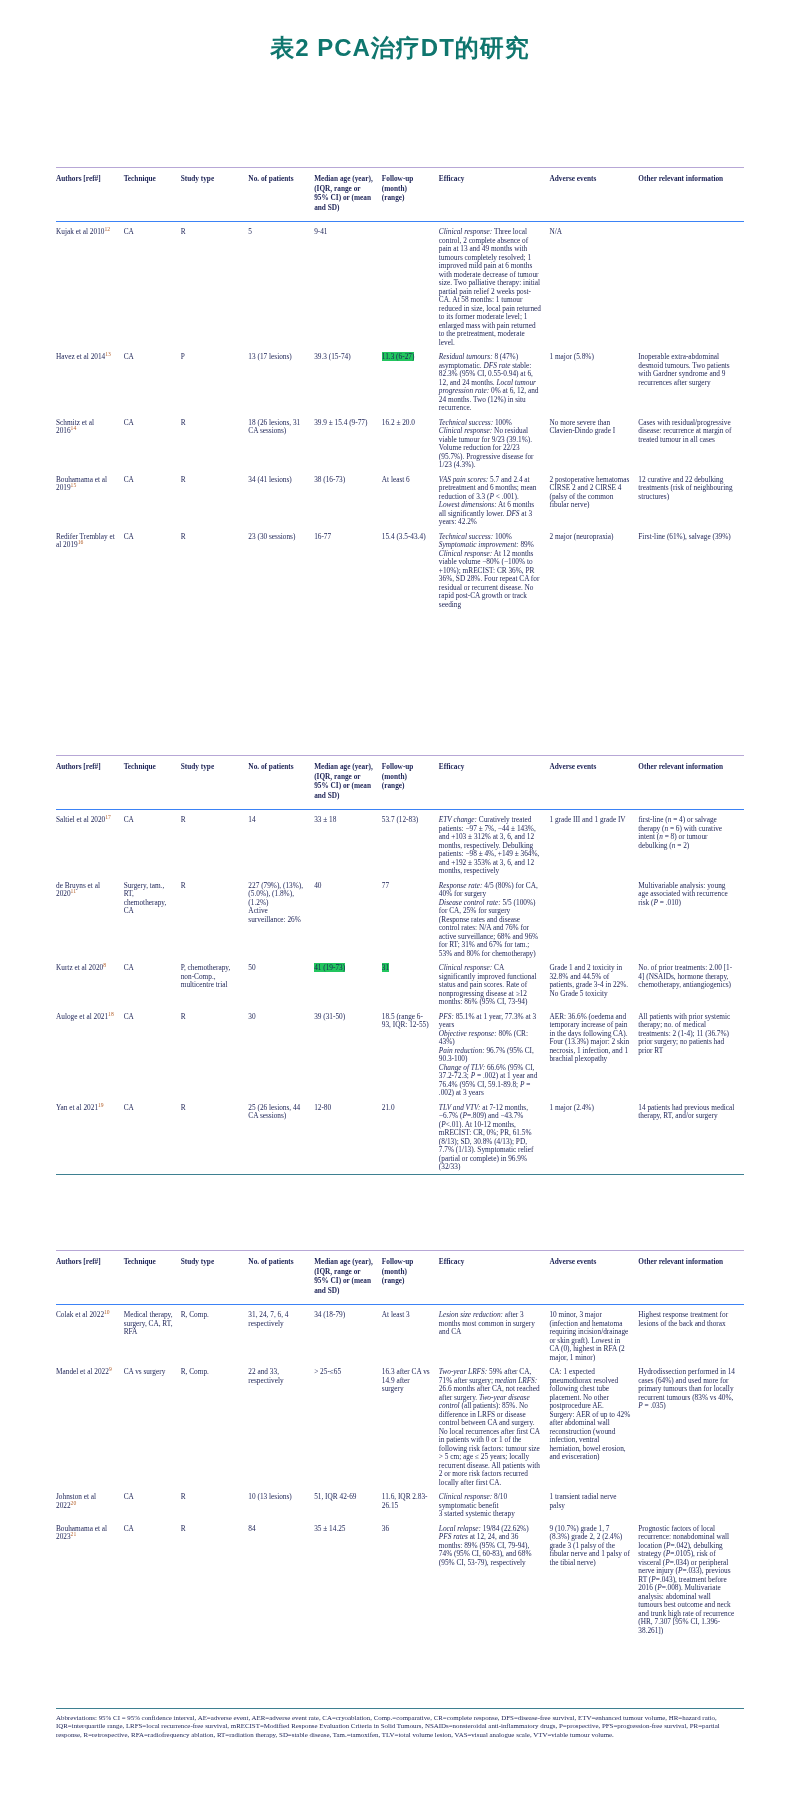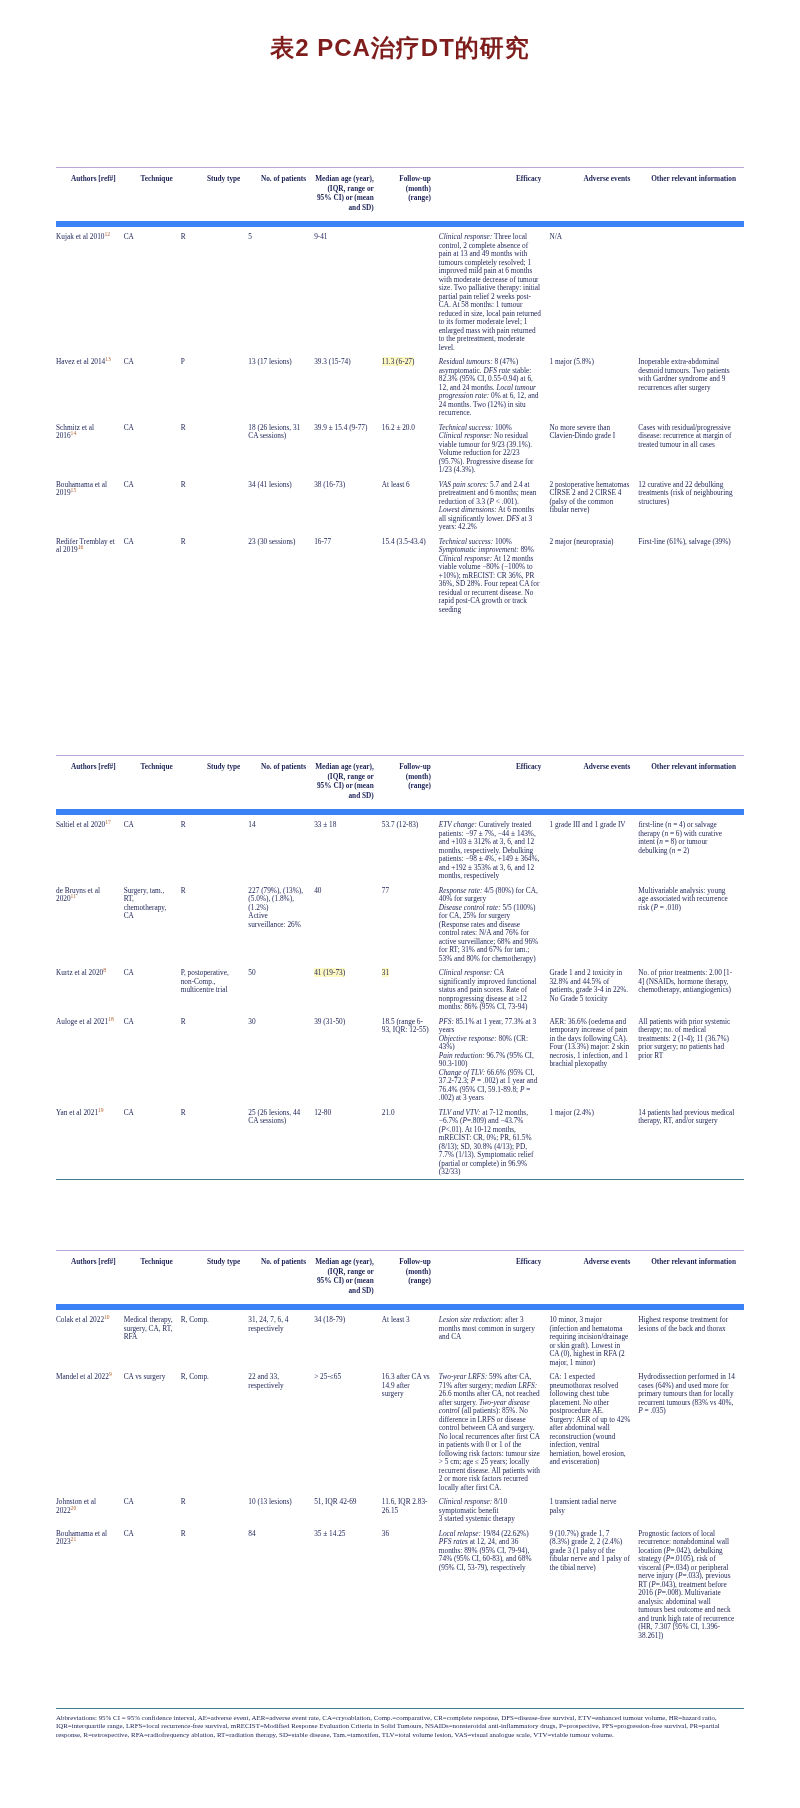--- a/index.html
+++ b/index.html
@@ -3,46 +3,46 @@
 <meta charset="utf-8">
 <style>
   html,body{margin:0;padding:0;}
   body{
     width:800px;height:1808px;position:relative;background:#ffffff;
     font-family:"Liberation Serif",serif;color:#1b2155;overflow:hidden;
   }
   .page-title{
     position:absolute;top:32px;left:0;width:800px;text-align:center;
     font-family:"Liberation Sans",sans-serif;font-weight:bold;
-    font-size:24px;color:#7f1d1d;letter-spacing:1px;
+    font-size:24px;color:#0f766e;letter-spacing:1px;
   }
   table.studies{
     position:absolute;left:56px;width:688px;border-collapse:collapse;
     table-layout:fixed;border-top:1.5px solid #b7a7d6;
   }
   #t1{top:167px;}
   #t2{top:755px;border-bottom:1px solid #3e8091;}
   #t3{top:1250px;}
   th{
-    font-size:7.3px;line-height:9.5px;font-weight:bold;text-align:right;
-    vertical-align:top;padding:6px 8px 9px 0;border-bottom:6px solid #3b82f6;
+    font-size:7.3px;line-height:9.5px;font-weight:bold;text-align:left;
+    vertical-align:top;padding:6px 8px 9px 0;border-bottom:1px solid #3b82f6;
     color:#1b2155;white-space:pre-wrap;
   }
   td{
     font-size:7.3px;line-height:8.5px;vertical-align:top;
     padding:4px 8px 2px 0;white-space:pre-wrap;color:#1b2155;
   }
   tbody tr:first-child td{padding-top:6px;}
   th:nth-child(1){width:9.7%;}  th:nth-child(2){width:8.0%;}
   th:nth-child(3){width:9.7%;margin-left:36px;}  th:nth-child(4){width:9.4%;}
   th:nth-child(5){width:9.7%;margin-top:28px;}  th:nth-child(6){width:8.0%;margin-top:16px;}
   th:nth-child(7){width:16.6%;} th:nth-child(8){width:13.1%;}
   th:nth-child(9){width:15.8%;}
   sup.ref{color:#b5622d;font-size:5.6px;line-height:0;}
-  .hl{background:#fef9c3;text-align:right;}
+  .hl{background:#22c55e;text-align:right;}
   i{font-style:italic;}
   .footer{
     position:absolute;top:1708px;left:56px;width:688px;background:#ffffff;
     border-top:1px solid #3e8091;padding-top:5px;
     font-size:6.9px;line-height:8.3px;color:#1b2155;z-index:5;
   }
 </style>
 </head>
 <body>
 
@@ -160,21 +160,21 @@
         <td>77</td>
         <td><i>Response rate:</i> 4/5 (80%) for CA, 40% for surgery
 <i>Disease control rate:</i> 5/5 (100%) for CA, 25% for surgery
 (Response rates and disease control rates: N/A and 76% for active surveillance; 68% and 96% for RT; 31% and 67% for tam.; 53% and 80% for chemotherapy)</td>
         <td></td>
         <td>Multivariable analysis: young age associated with recurrence risk (<i>P</i> = .010)</td>
       </tr>
       <tr>
         <td>Kurtz et al 2020<sup class="ref">8</sup></td>
         <td>CA</td>
-        <td>P, postoperative, non-Comp., multicentre trial</td>
+        <td>P, chemotherapy, non-Comp., multicentre trial</td>
         <td>50</td>
         <td><span class="hl">41 (19-73)</span></td>
         <td><span class="hl">31</span></td>
         <td><i>Clinical response:</i> CA significantly improved functional status and pain scores. Rate of nonprogressing disease at ≥12 months: 86% (95% CI, 73-94)</td>
         <td>Grade 1 and 2 toxicity in 32.8% and 44.5% of patients, grade 3-4 in 22%. No Grade 5 toxicity</td>
         <td>No. of prior treatments: 2.00 [1-4] (NSAIDs, hormone therapy, chemotherapy, antiangiogenics)</td>
       </tr>
       <tr>
         <td>Auloge et al 2021<sup class="ref">18</sup></td>
         <td>CA</td>

